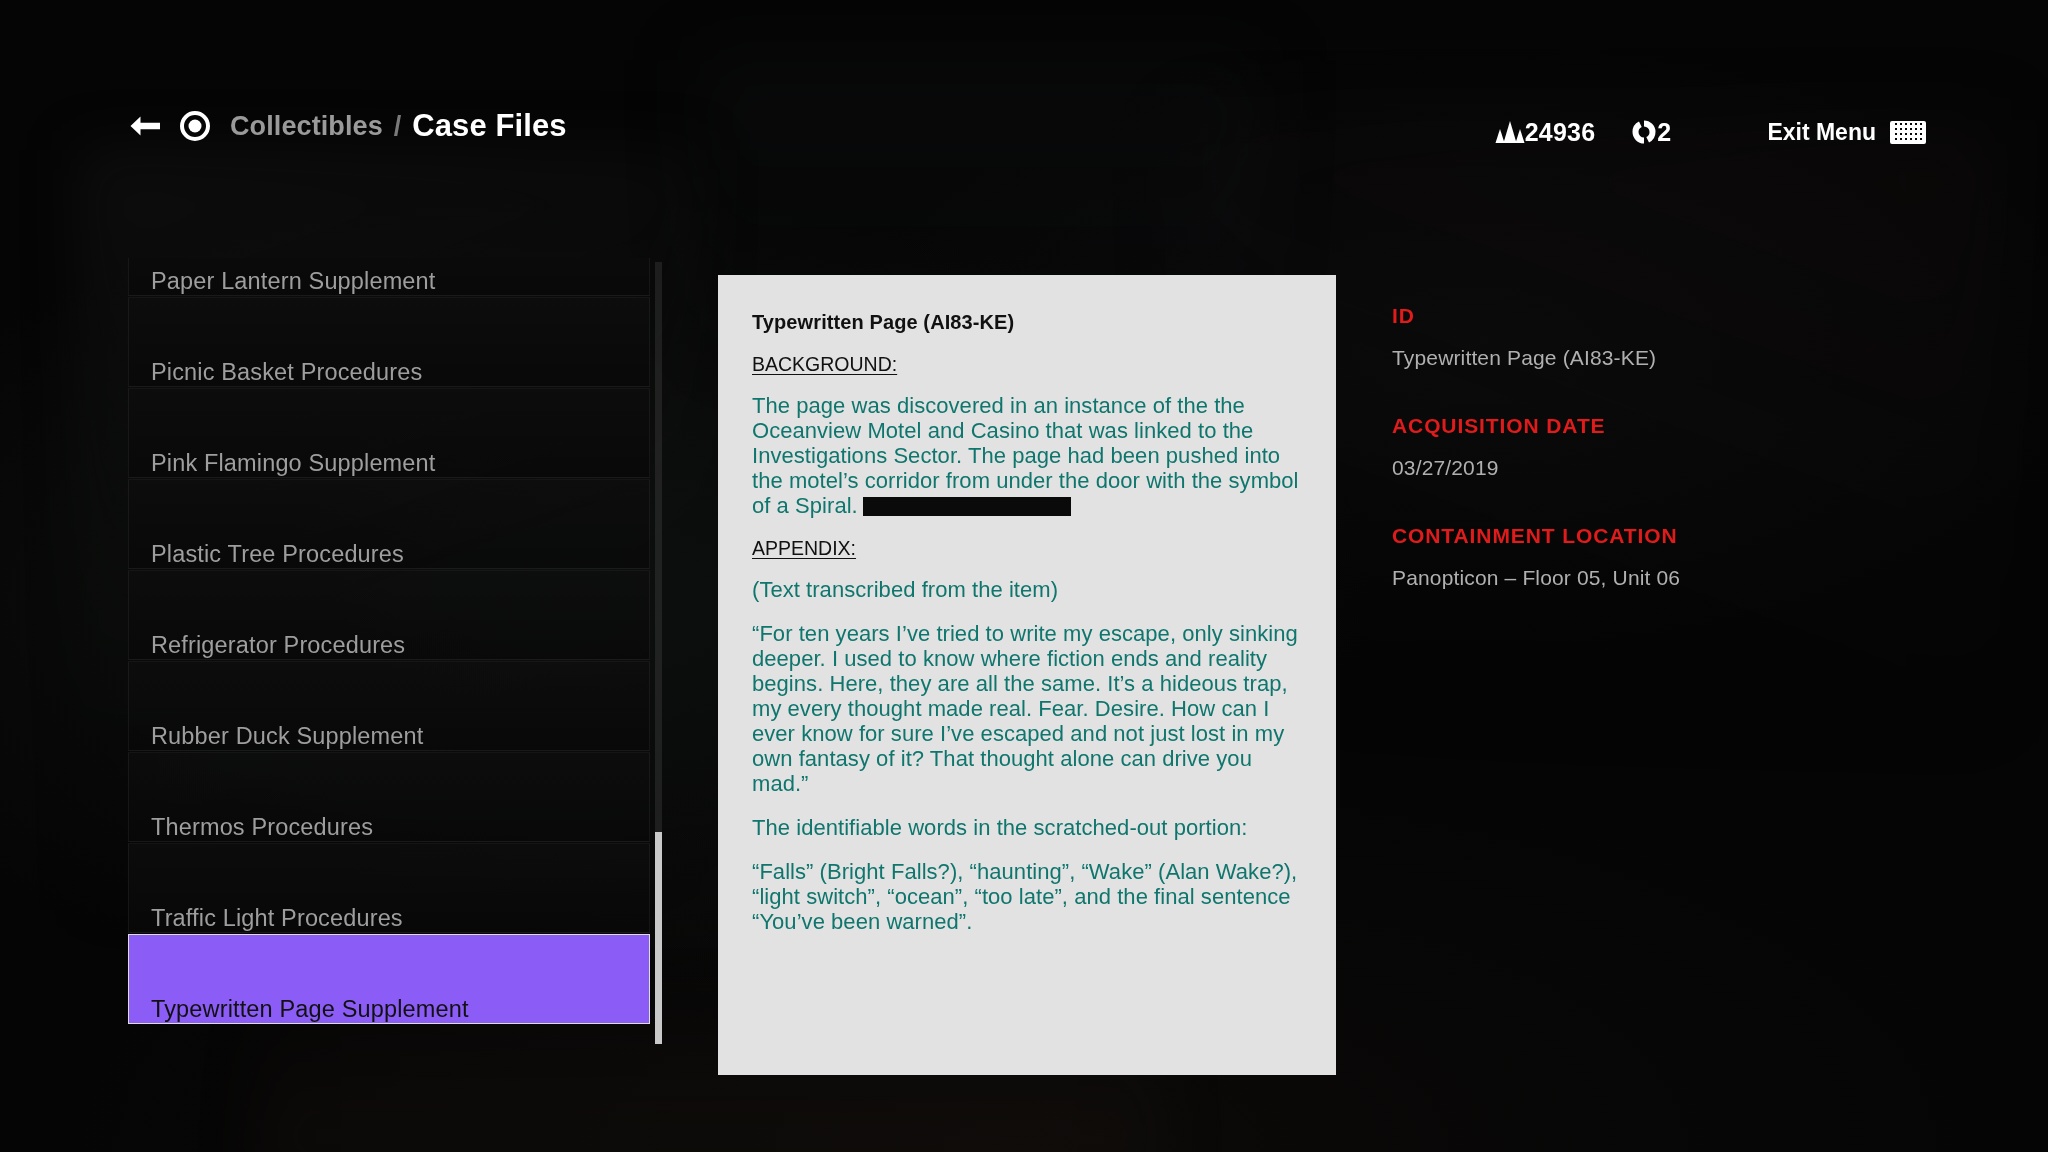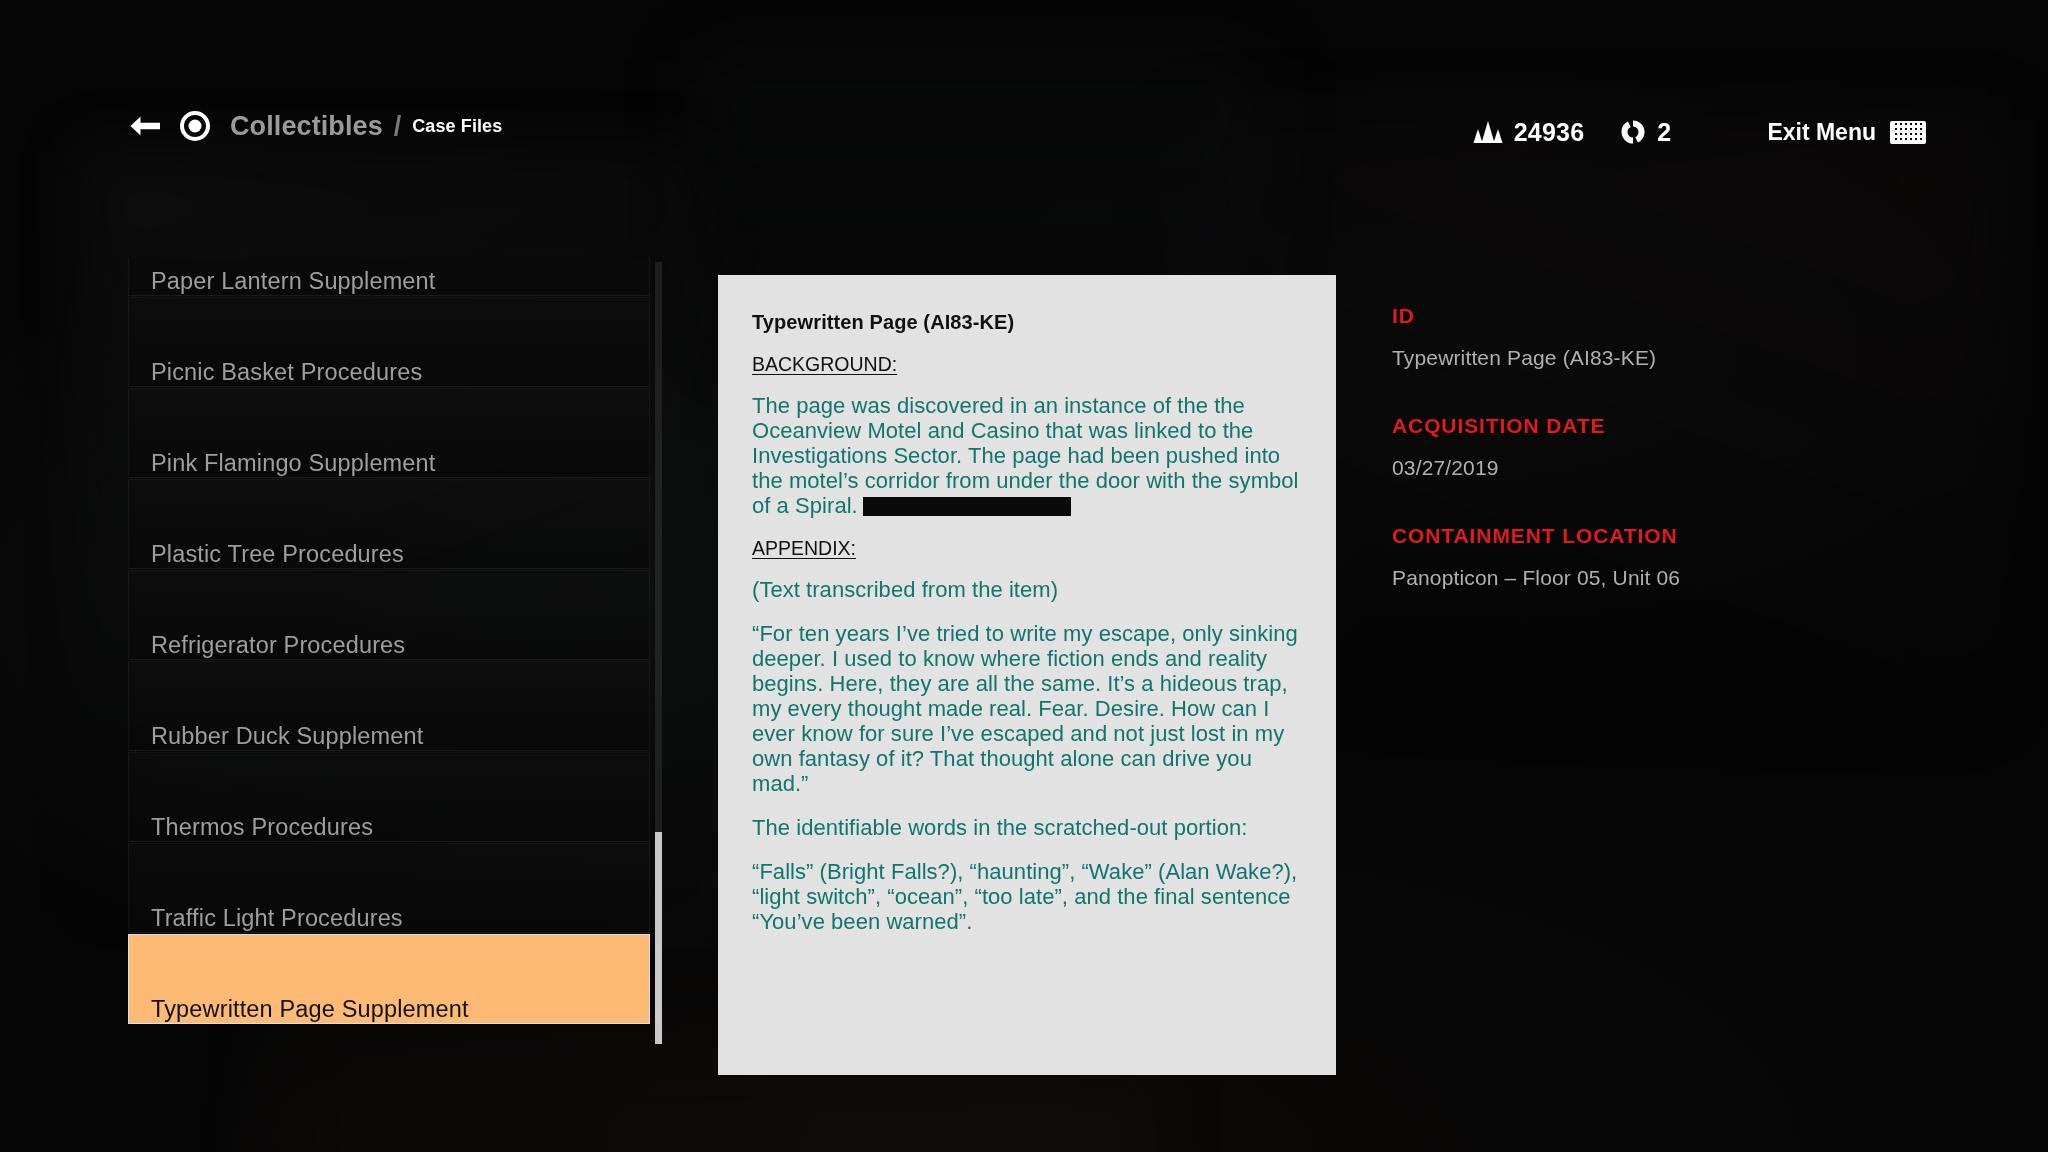--- a/index.html
+++ b/index.html
@@ -100,38 +100,37 @@
     color: #9a9a9a;
     letter-spacing: 0.1px;
   }
   .crumb-sep {
     font-size: 27px;
     font-weight: bold;
     color: #7a7a7a;
     margin: 0 11px;
   }
   .crumb-current {
-    font-size: 18px;
+    font-size: 31px;
     font-weight: bold;
     color: #ffffff;
     letter-spacing: 0.1px;
   }
 
   
   .hud {
     position: absolute;
     right: 122px; top: 112px;
     display: flex;
     align-items: center;
     height: 40px;
   }
   .hud-stat {
     display: flex;
     align-items: center;
-    gap: 11px;
     justify-content: center;
   }
   .hud-stat + .hud-stat { margin-left: 36px; }
   .hud-value {
     font-size: 25px;
     font-weight: bold;
     color: #ffffff;
     letter-spacing: 0.2px;
   }
   .source-icon { width: 30px; height: 24px; display: block; }
@@ -183,21 +182,21 @@
     padding-left: 22px;
     margin-bottom: 1px;
   }
   .list-item .label {
     font-size: 23.5px;
     color: #9e9e9e;
     letter-spacing: 0.15px;
     white-space: nowrap;
   }
   .list-item.selected {
-    background: #fdba74;
+    background: #8b5cf6;
     border-color: #dededc;
   }
   .list-item.selected .label {
     color: #111111;
   }
 
   
   .scroll-track {
     position: absolute;
     left: 655px; top: 262px;

